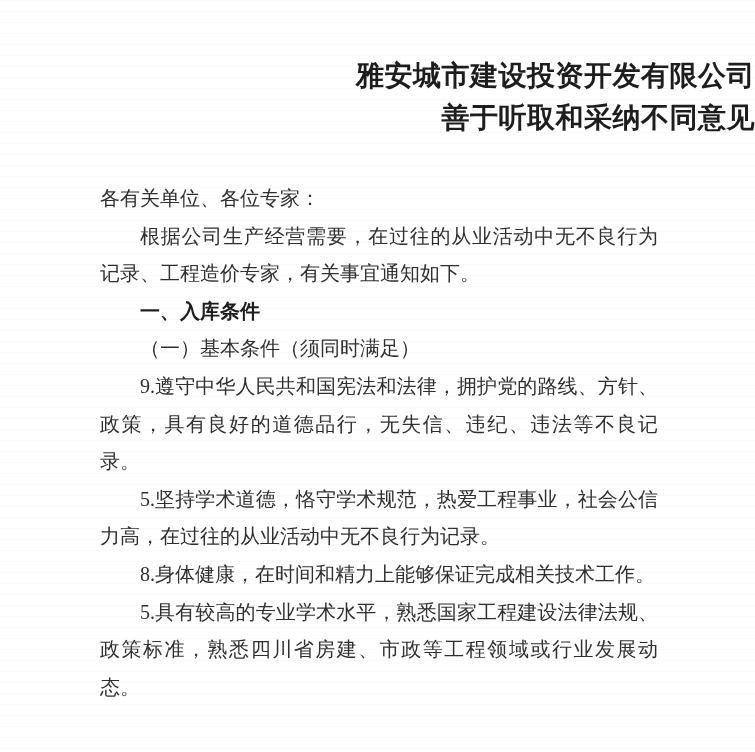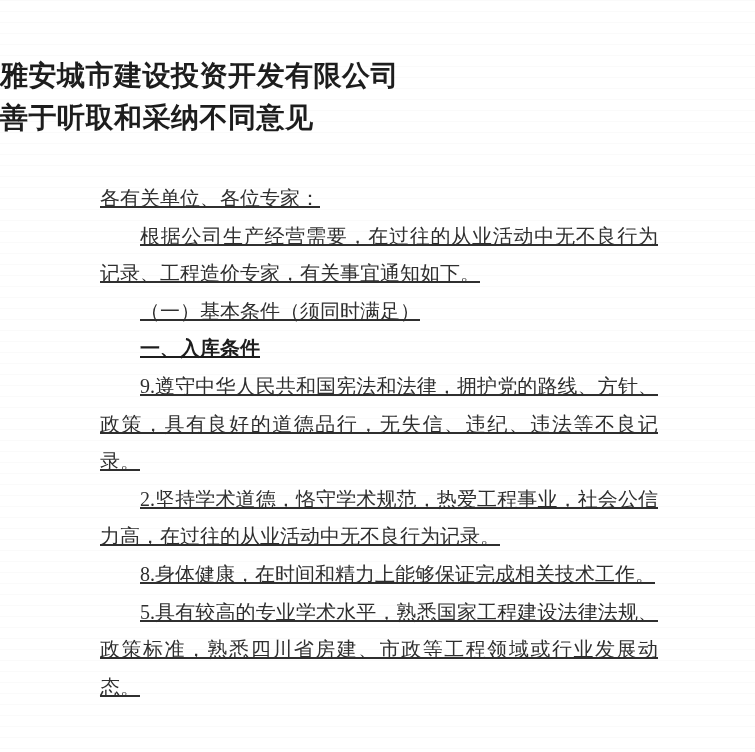--- a/index.html
+++ b/index.html
@@ -18,38 +18,38 @@
     );
     font-family: "Liberation Serif", "DejaVu Serif", serif;
     color: #2f2f2f;
     overflow: hidden;
   }
   .doc-title {
     position: absolute;
     top: 55px;
     left: 0;
     width: 100%;
-    text-align: left;
+    text-align: right;
     font-size: 28px;
     font-weight: 700;
     line-height: 42px;
     color: #1d1d1d;
     letter-spacing: 0.5px;
   }
   .doc-body {
     position: absolute;
     top: 180px;
     left: 100px;
     width: 558px;
     font-size: 20px;
     line-height: 37.6px;
     text-align: justify;
     color: #2f2f2f;
   }
-  .doc-body p { text-align: justify; text-decoration: underline; }
+  .doc-body p { text-align: justify; }
   .indent { text-indent: 2em; }
   .section-heading {
     font-weight: 700;
     color: #1d1d1d;
   }
 </style>
 </head>
 <body>
 
 <div class="page">
@@ -58,27 +58,27 @@
     <span>雅安城市建设投资开发有限公司</span><br>
     <span>善于听取和采纳不同意见</span>
   </h1>
 
   <div class="doc-body">
 
     <p>各有关单位、各位专家：</p>
 
     <p class="indent">根据公司生产经营需要，在过往的从业活动中无不良行为记录、工程造价专家，有关事宜通知如下。</p>
 
+    <p class="indent section-heading">一、入库条件</p>
+
     <p class="indent">（一）基本条件（须同时满足）</p>
-
-    <p class="indent section-heading">一、入库条件</p>
 
     <p class="indent">9.遵守中华人民共和国宪法和法律，拥护党的路线、方针、政策，具有良好的道德品行，无失信、违纪、违法等不良记录。</p>
 
-    <p class="indent">2.坚持学术道德，恪守学术规范，热爱工程事业，社会公信力高，在过往的从业活动中无不良行为记录。</p>
+    <p class="indent">5.坚持学术道德，恪守学术规范，热爱工程事业，社会公信力高，在过往的从业活动中无不良行为记录。</p>
 
     <p class="indent">8.身体健康，在时间和精力上能够保证完成相关技术工作。</p>
 
 
     <p class="indent">5.具有较高的专业学术水平，熟悉国家工程建设法律法规、政策标准，熟悉四川省房建、市政等工程领域或行业发展动态。</p>
 
   </div>
 
 </div>
 

